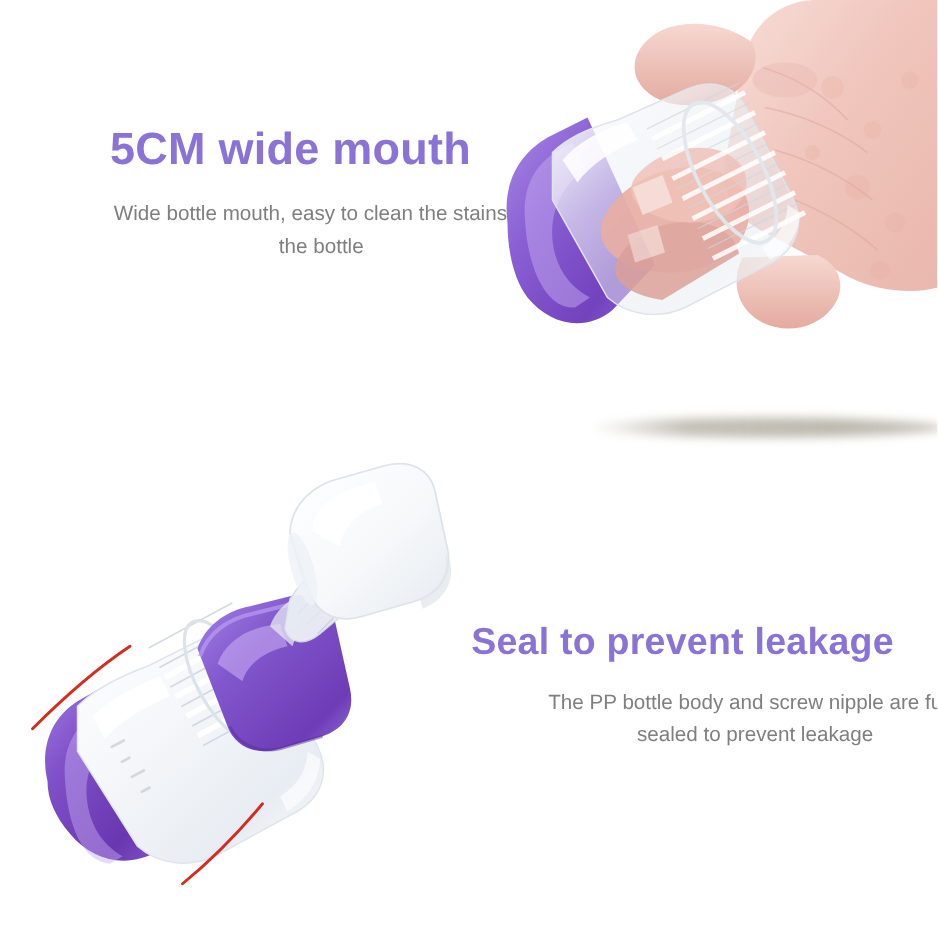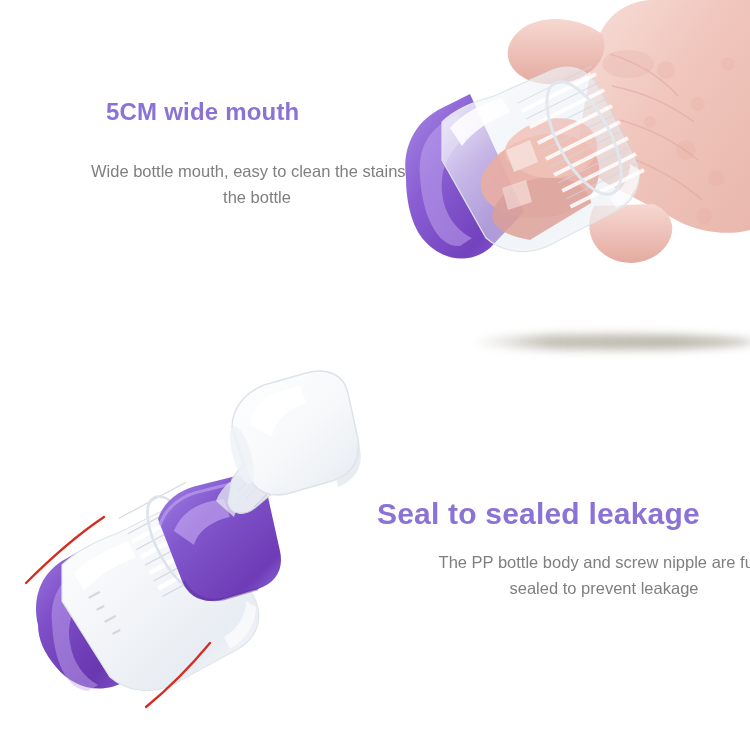--- a/index.html
+++ b/index.html
@@ -23,21 +23,21 @@
   .body-copy{
     position:absolute;
     color:#7f7f7f;
     font-size:16.5px;
     line-height:26px;
     text-align:center;
     font-weight:400;
     margin-left:43px;
   }
 
-  #headline-1{left:88px;top:98px;font-size:24px;margin-left:18px;}
+  #headline-1{left:88px;top:98px;font-size:36px;}
   #copy-1{left:48px;top:158px;width:332px;}
 
   #headline-2{left:377px;top:497px;font-size:30px;}
   #copy-2{left:393px;top:549px;width:336px;}
 
   
   .arm-shadow{
     position:absolute;left:470px;top:334px;width:285px;height:16px;
     background:linear-gradient(to right,rgba(150,143,126,0) 0%,rgba(150,143,126,.55) 28%,rgba(150,143,126,.62) 70%,rgba(150,143,126,.5) 100%);
     border-radius:50%;
@@ -184,21 +184,21 @@
                    C242,186 232,200 218,208 Z" fill="#ffffff" opacity=".6"></path>
         </g>
       </svg>
     </div>
 
     <div class="arm-shadow"></div>
   </div>
 
   <div>
 
-    <div class="headline" id="headline-2">Seal to sealed leakage</div>
+    <div class="headline" id="headline-2">Seal to prevent leakage</div>
 
     <div class="body-copy" id="copy-2">The PP bottle body and screw nipple are fully sealed to prevent leakage</div>
 
     <div class="photo" id="photo-exploded-bottle">
       <svg width="345" height="345" viewBox="0 0 345 345">
         <defs>
           <linearGradient id="glassG2" x1="0" y1="0" x2="1" y2="1">
             <stop offset="0%" stop-color="#ffffff"></stop>
             <stop offset="40%" stop-color="#f4f6f9"></stop>
             <stop offset="75%" stop-color="#e8edf3"></stop>

